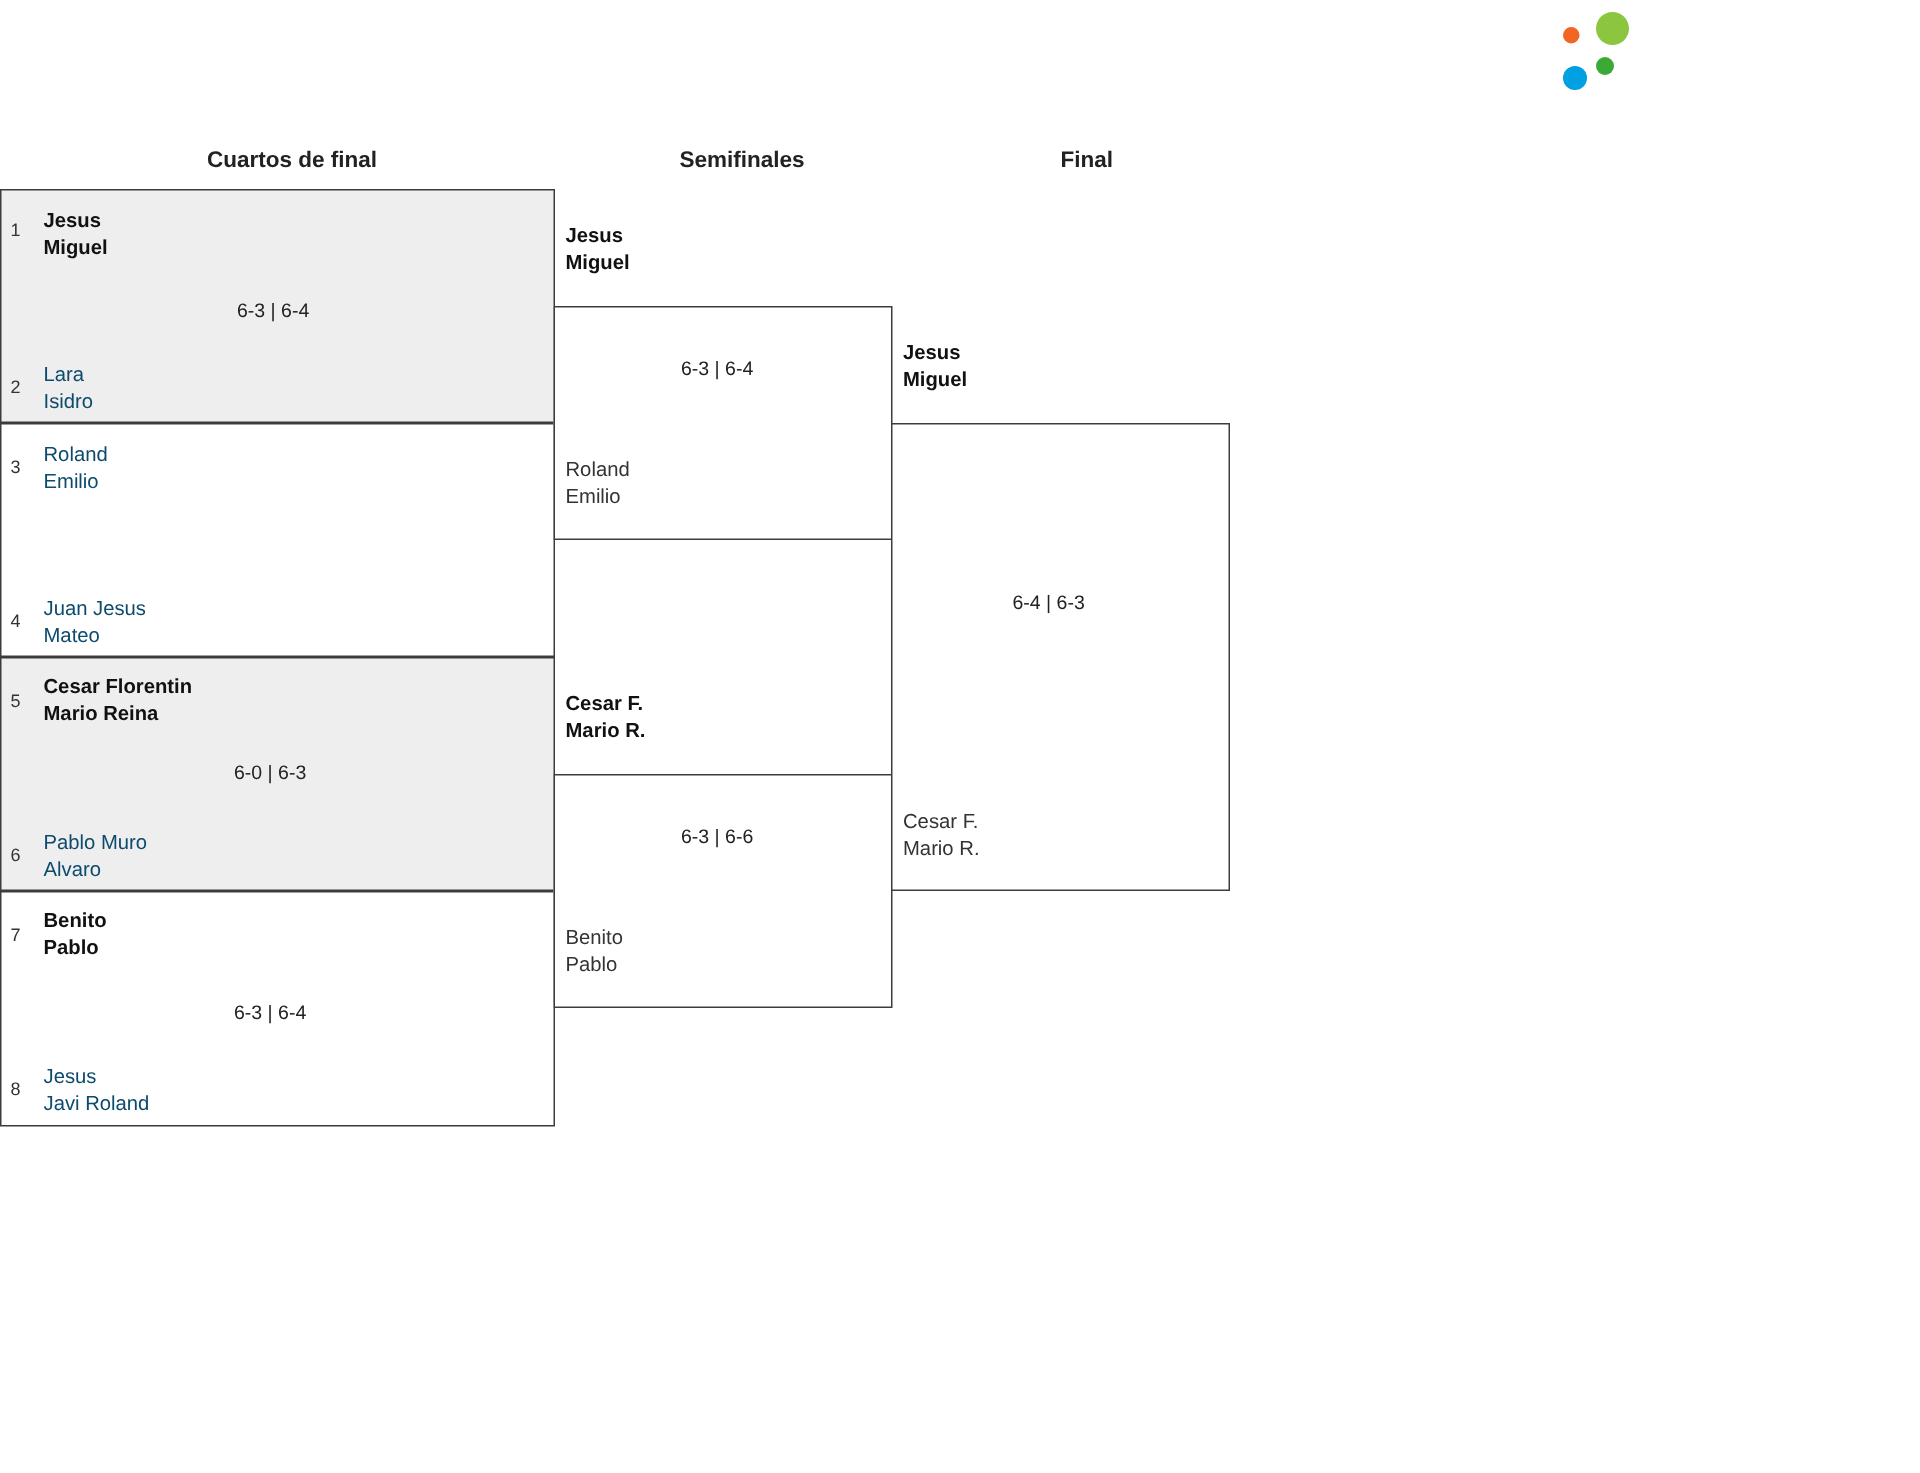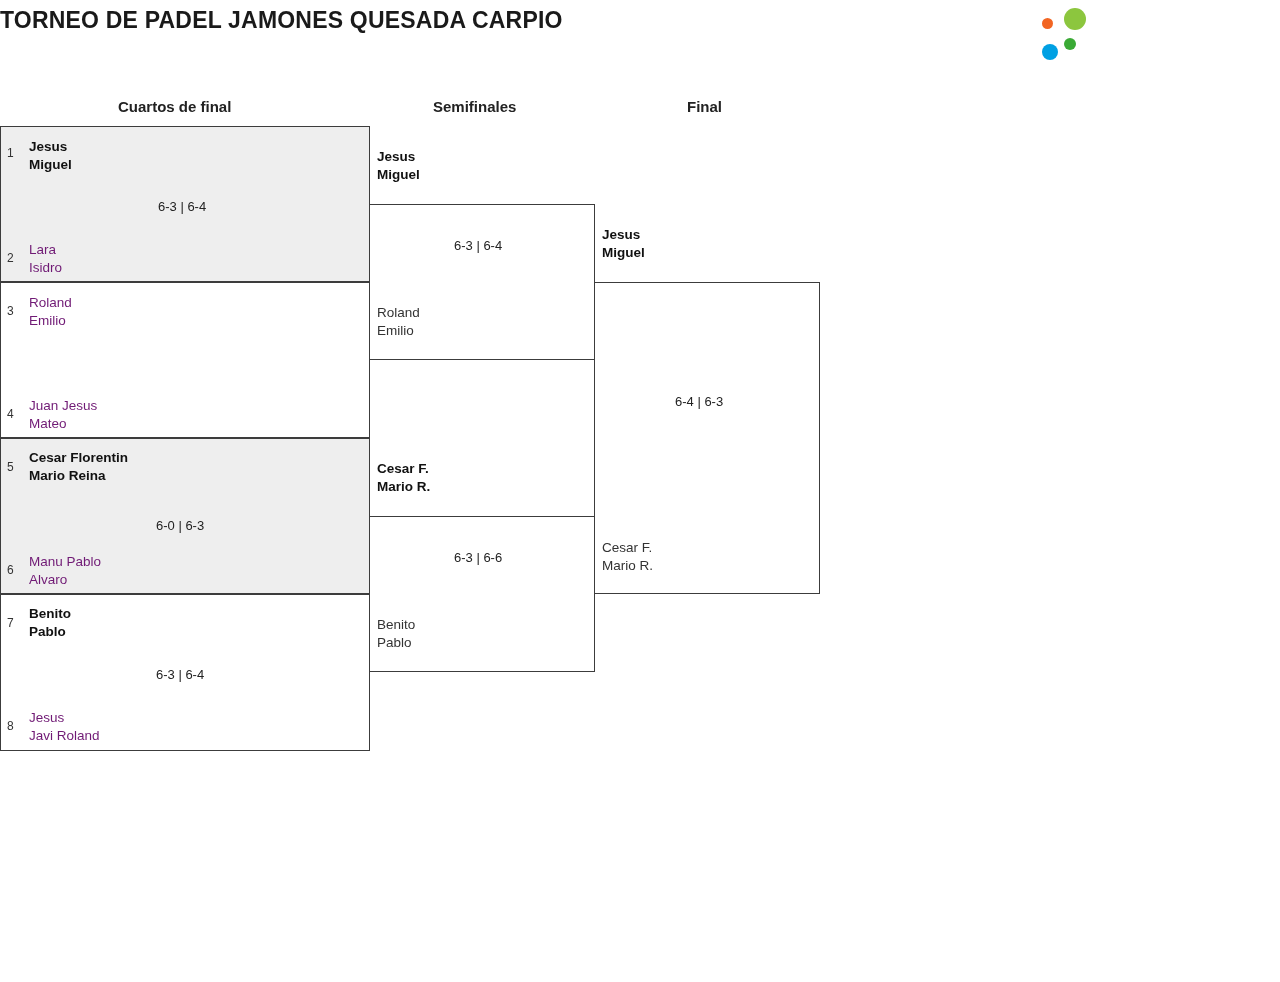--- a/index.html
+++ b/index.html
@@ -62,20 +62,21 @@
     line-height: 54px;
   }
 
   
   .round-label {
     position: absolute;
     font-size: 15px;
     font-weight: bold;
     color: #222222;
     white-space: nowrap;
+    margin-left: 20px;
   }
   #round-label-0 { left: 118px; top: 98px; }
   #round-label-1 { left: 433px; top: 98px; }
   #round-label-2 { left: 687px; top: 98px; }
 
   
   #bracket {
     position: absolute;
     left: 0; top: 0;
     width: 1280px;
@@ -97,21 +98,21 @@
     color: #333333;
   }
   .team {
     position: absolute;
     left: 28px;
     font-size: 13.5px;
     line-height: 18px;
     white-space: nowrap;
   }
   .team.winner { font-weight: bold; color: #111111; }
-  .team.loser { font-weight: normal; color: #701a75; }
+  .team.loser { font-weight: normal; color: #0c4a6e; }
 
   .score {
     position: absolute;
     font-size: 13px;
     color: #222222;
     white-space: nowrap;
   }
 
   
   .side-team {
@@ -120,21 +121,20 @@
     line-height: 18px;
     white-space: nowrap;
   }
   .side-team.winner { font-weight: bold; color: #111111; }
   .side-team.loser { font-weight: normal; color: #333333; }
 </style>
 </head>
 <body>
 
 <div id="header">
-  <div id="tournament-title">TORNEO DE PADEL JAMONES QUESADA CARPIO</div>
 
   <div id="logo">
     <div class="dots">
       <span class="dot" style="left:0px; top:10px; width:11px; height:11px; background:#f26522;"></span>
       <span class="dot" style="left:22px; top:0px; width:22px; height:22px; background:#8cc63e;"></span>
       <span class="dot" style="left:22px; top:30px; width:12px; height:12px; background:#3aaa35;"></span>
       <span class="dot" style="left:0px; top:36px; width:16px; height:16px; background:#00a0e3;"></span>
     </div>
   </div>
 </div>
@@ -162,23 +162,23 @@
     <span class="score" style="left:157px; top:72px;"></span>
     <span class="seed" style="top:124px;">4</span>
     <span class="team loser" style="top:114px;">Juan Jesus</span>
     <span class="team loser" style="top:132px;">Mateo</span>
   </div>
 
   <div class="match-box shaded" style="left:0px; top:438px; width:370px; height:156px;">
     <span class="seed" style="top:21px;">5</span>
     <span class="team winner" style="top:10px;">Cesar Florentin</span>
     <span class="team winner" style="top:28px;">Mario Reina</span>
-    <span class="score" style="left:155px; top:79px;">6-0 | 6-3</span>
+    <span class="score" style="left:155px; top:68px;">6-0 | 6-3</span>
     <span class="seed" style="top:124px;">6</span>
-    <span class="team loser" style="top:114px;">Manu Pablo</span>
+    <span class="team loser" style="top:114px;">Pablo Muro</span>
     <span class="team loser" style="top:132px;">Alvaro</span>
   </div>
 
   <div class="match-box plain" style="left:0px; top:594px; width:370px; height:157px;">
     <span class="seed" style="top:21px;">7</span>
     <span class="team winner" style="top:10px;">Benito</span>
     <span class="team winner" style="top:28px;">Pablo</span>
     <span class="score" style="left:155px; top:72px;">6-3 | 6-4</span>
     <span class="seed" style="top:124px;">8</span>
     <span class="team loser" style="top:114px;">Jesus</span>

